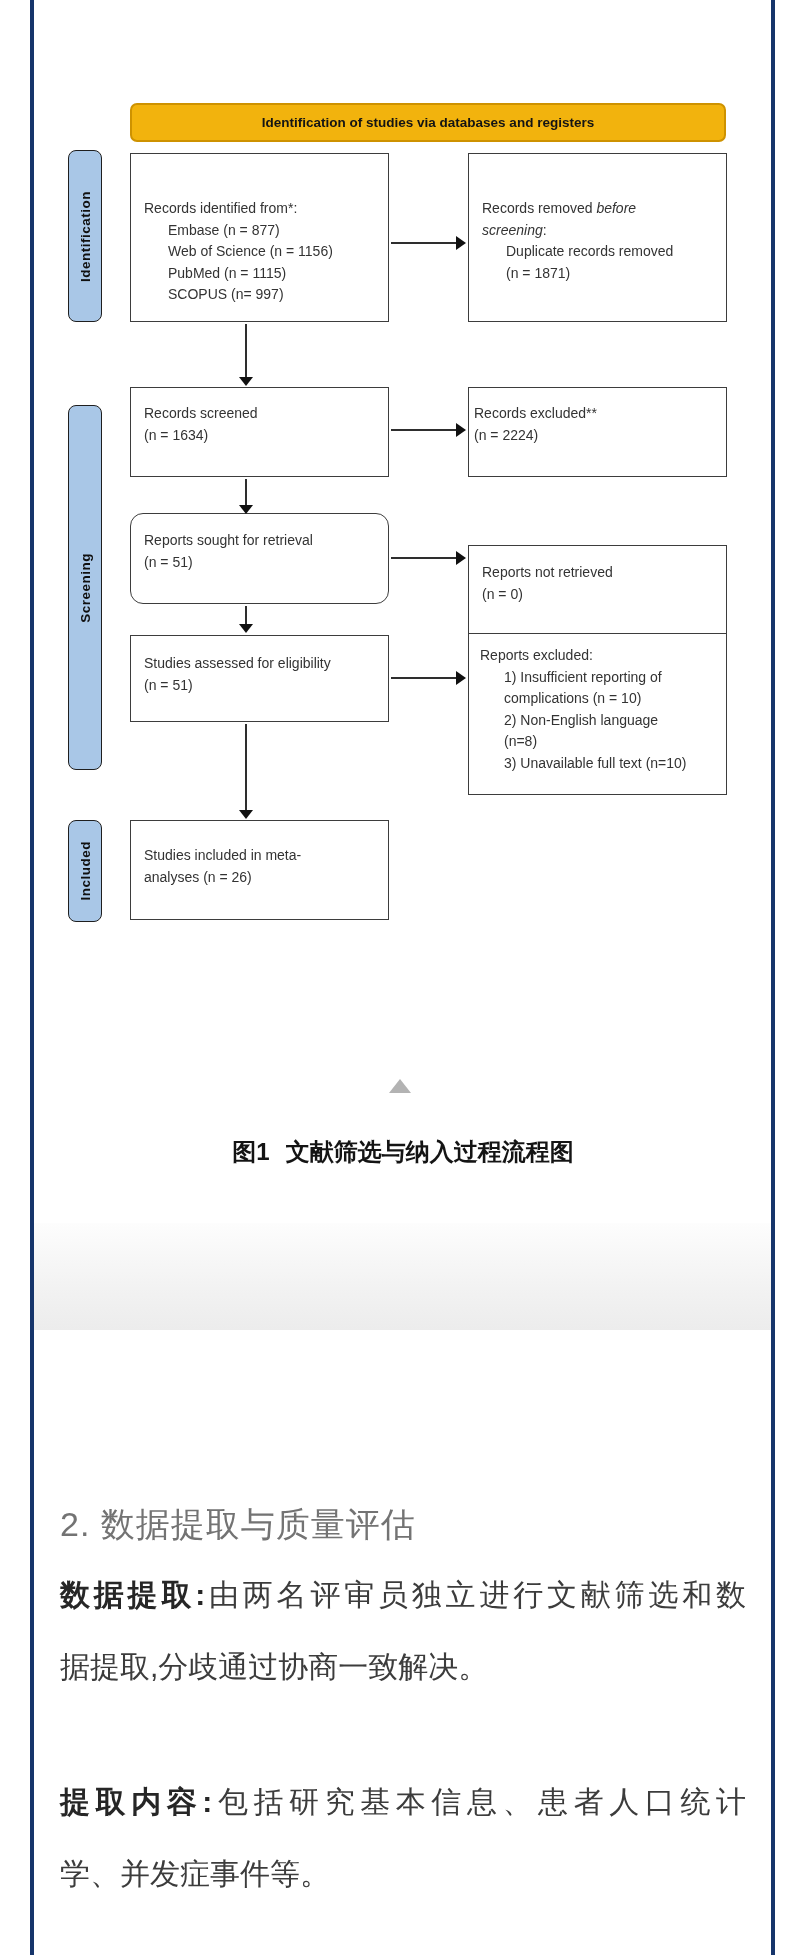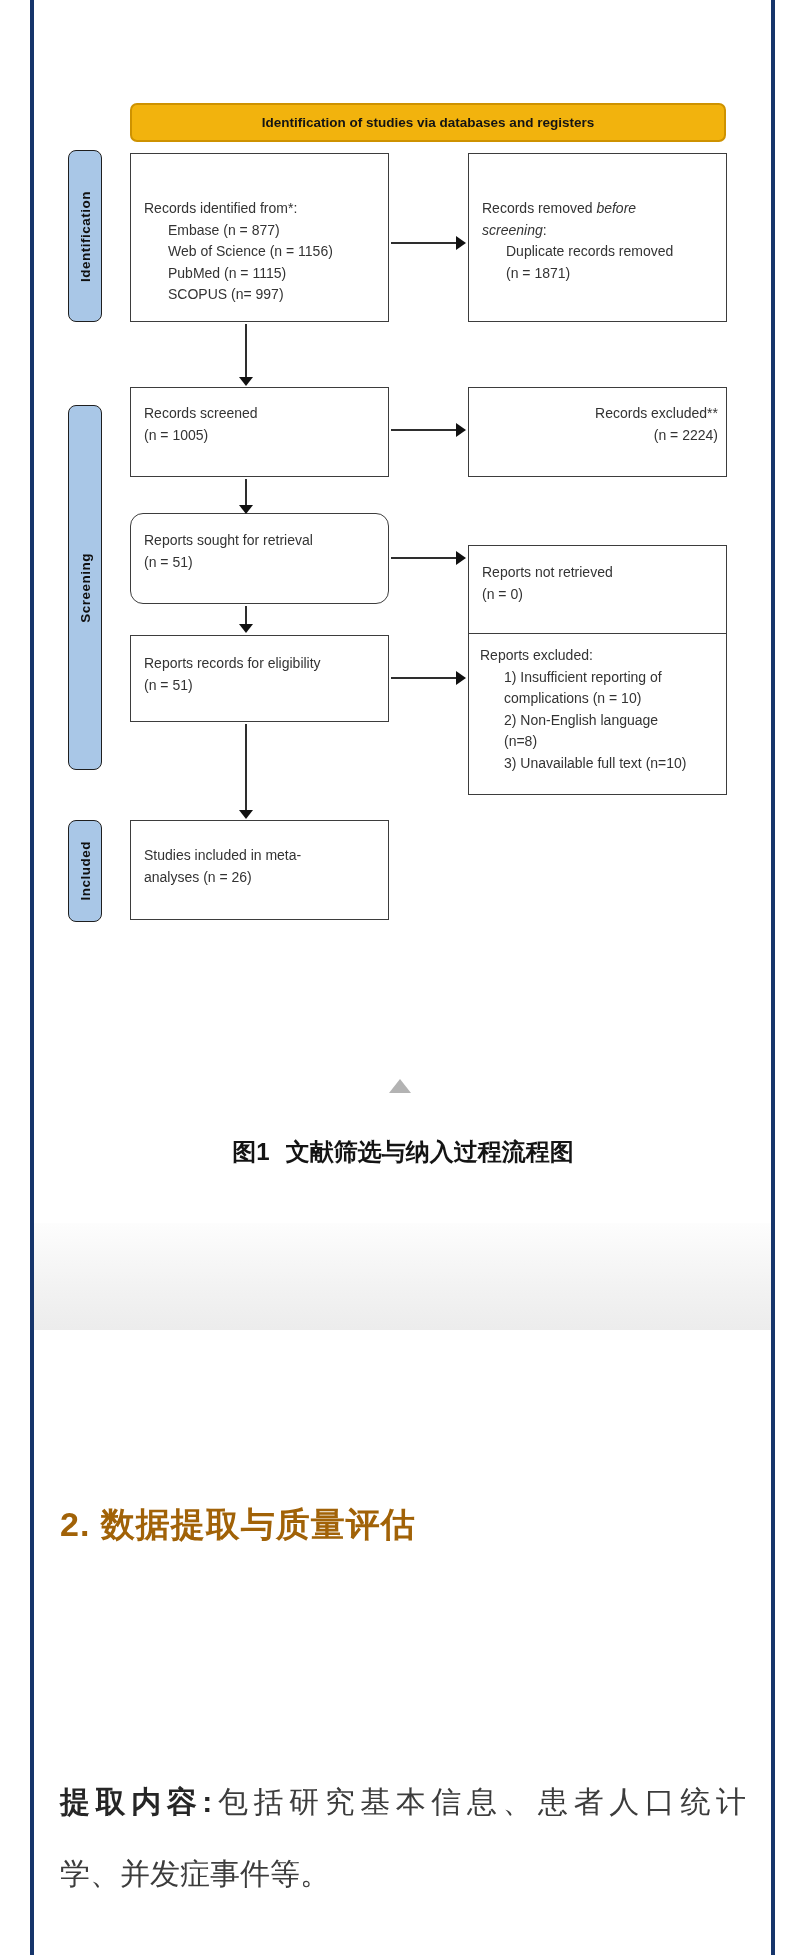--- a/index.html
+++ b/index.html
@@ -36,21 +36,21 @@
   
   .fbox {
     position:absolute; background:#fff; border:1.5px solid #3d3d3d; box-sizing:border-box;
     font-size:14px; line-height:21.5px; color:#333333;
   }
   .col-l { left:130px; width:259px; }
   .col-r { left:468px; width:259px; }
   #box-identified   { top:153px; height:169px; padding:44px 8px 0 13px; }
   #box-removed      { top:153px; height:169px; padding:44px 8px 0 13px; }
   #box-screened     { top:387px; height:90px;  padding:15px 8px 0 13px; }
-  #box-excluded2    { top:387px; height:90px;  padding:15px 8px 0 5px;text-align:right; }
+  #box-excluded2    { top:387px; height:90px;  padding:15px 8px 0 5px; }
   #box-sought       { top:513px; height:91px;  padding:16px 8px 0 13px;border-radius:13px; }
   #box-notretrieved { top:513px; height:91px;  padding:16px 8px 0 13px;margin-top:32px; }
   #box-assessed     { top:635px; height:87px;  padding:17px 8px 0 13px; }
   #box-excluded4    { top:633px; height:162px; padding:11px 0 0 11px; }
   #box-included     { top:820px; height:100px; padding:24px 8px 0 13px; }
   .ind { padding-left:24px; }
   .it { font-style:italic; }
 
   
   .vline { position:absolute; left:245px; width:2px; background:#2e2e2e; }
@@ -87,21 +87,21 @@
 
   
   .grayband {
     position:absolute; left:34px; width:737px; top:1223px; height:107px;
     background:linear-gradient(180deg,#fdfdfd 0%,#f3f3f3 55%,#ececec 100%);
   }
 
   
   .heading {
     position:absolute; left:60px; top:1502px;
-    font-size:34px; font-weight:bold; color:#a16207; letter-spacing:1px;
+    font-size:34px; font-weight:normal; color:#737373; letter-spacing:1px;
   }
   .para { position:absolute; left:60px; width:686px; font-size:30px; color:#3c3c3c; }
   #para-1 { top:1576px; }
   #para-2 { top:1783px; }
   .pline { line-height:38px; margin-bottom:34px; white-space:nowrap; }
   .jline { white-space:normal; text-align:justify; text-align-last:justify; }
   .lead { font-weight:bold; color:#262626; }
 </style>
 </head>
 <body>
@@ -136,38 +136,38 @@
     </div>
     <div class="fbox col-r" id="box-removed">
       <div><span>Records removed </span><span class="it">before</span></div>
       <div><span class="it">screening</span><span>:</span></div>
       <div class="ind">Duplicate records removed</div>
       <div class="ind">(n = 1871)</div>
     </div>
 
     <div class="fbox col-l" id="box-screened">
       <div>Records screened</div>
-      <div>(n = 1005)</div>
+      <div>(n = 1634)</div>
     </div>
     <div class="fbox col-r" id="box-excluded2">
       <div>Records excluded**</div>
       <div>(n = 2224)</div>
     </div>
 
     <div class="fbox col-l" id="box-sought">
       <div>Reports sought for retrieval</div>
       <div>(n = 51)</div>
     </div>
     <div class="fbox col-r" id="box-notretrieved">
       <div>Reports not retrieved</div>
       <div>(n = 0)</div>
     </div>
 
     <div class="fbox col-l" id="box-assessed">
-      <div>Reports records for eligibility</div>
+      <div>Studies assessed for eligibility</div>
       <div>(n = 51)</div>
     </div>
     <div class="fbox col-r" id="box-excluded4">
       <div>Reports excluded:</div>
       <div class="ind">1) Insufficient reporting of</div>
       <div class="ind">complications (n = 10)</div>
       <div class="ind">2) Non-English language</div>
       <div class="ind">(n=8)</div>
       <div class="ind">3) Unavailable full text (n=10)</div>
     </div>
@@ -200,19 +200,23 @@
   <div class="tri"></div>
 
   <div class="caption">
     <span class="pfx">图1</span><span>文献筛选与纳入过程流程图</span>
   </div>
 
   <div class="grayband"></div>
 
   <div class="heading">2. 数据提取与质量评估</div>
 
+  <div class="para" id="para-1">
+    <div class="pline jline"><span class="lead">数据提取:</span><span>由两名评审员独立进行文献筛选和数</span></div>
+    <div class="pline">据提取,分歧通过协商一致解决。</div>
+  </div>
 
   <div class="para" id="para-2">
     <div class="pline jline"><span class="lead">提取内容:</span><span>包括研究基本信息、患者人口统计</span></div>
     <div class="pline">学、并发症事件等。</div>
   </div>
 
 </div>
 
 </body></html>

